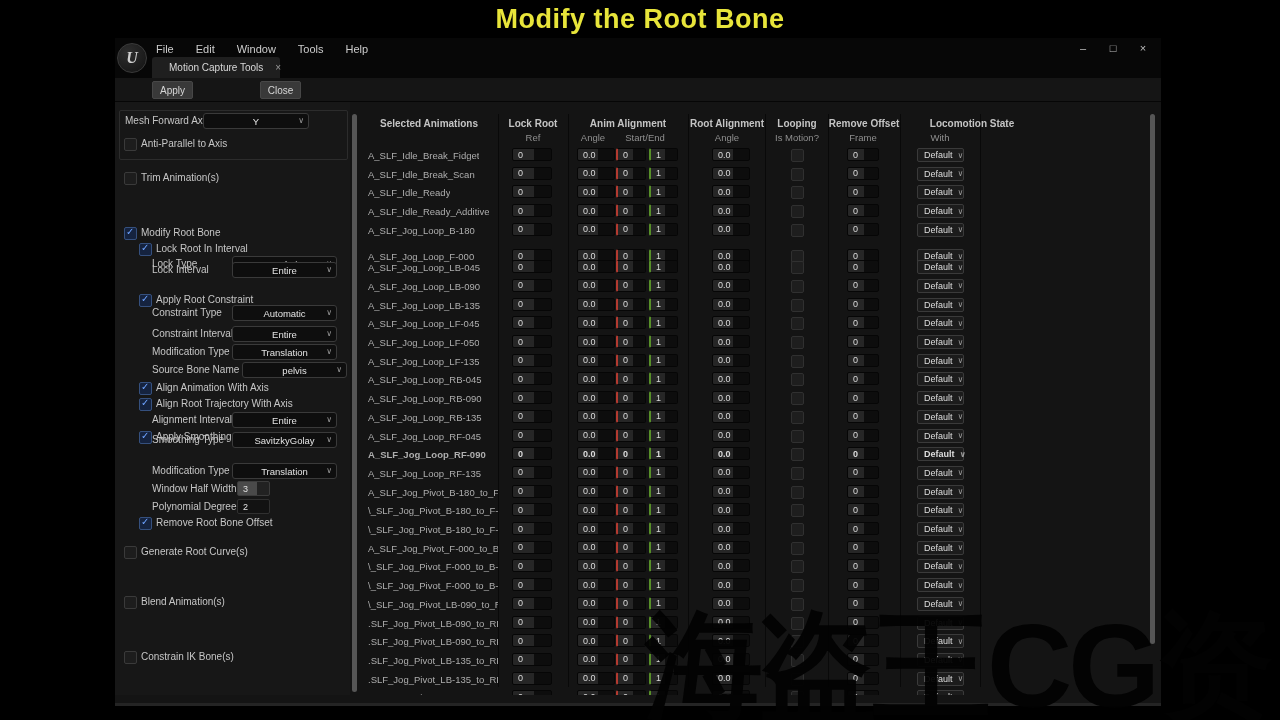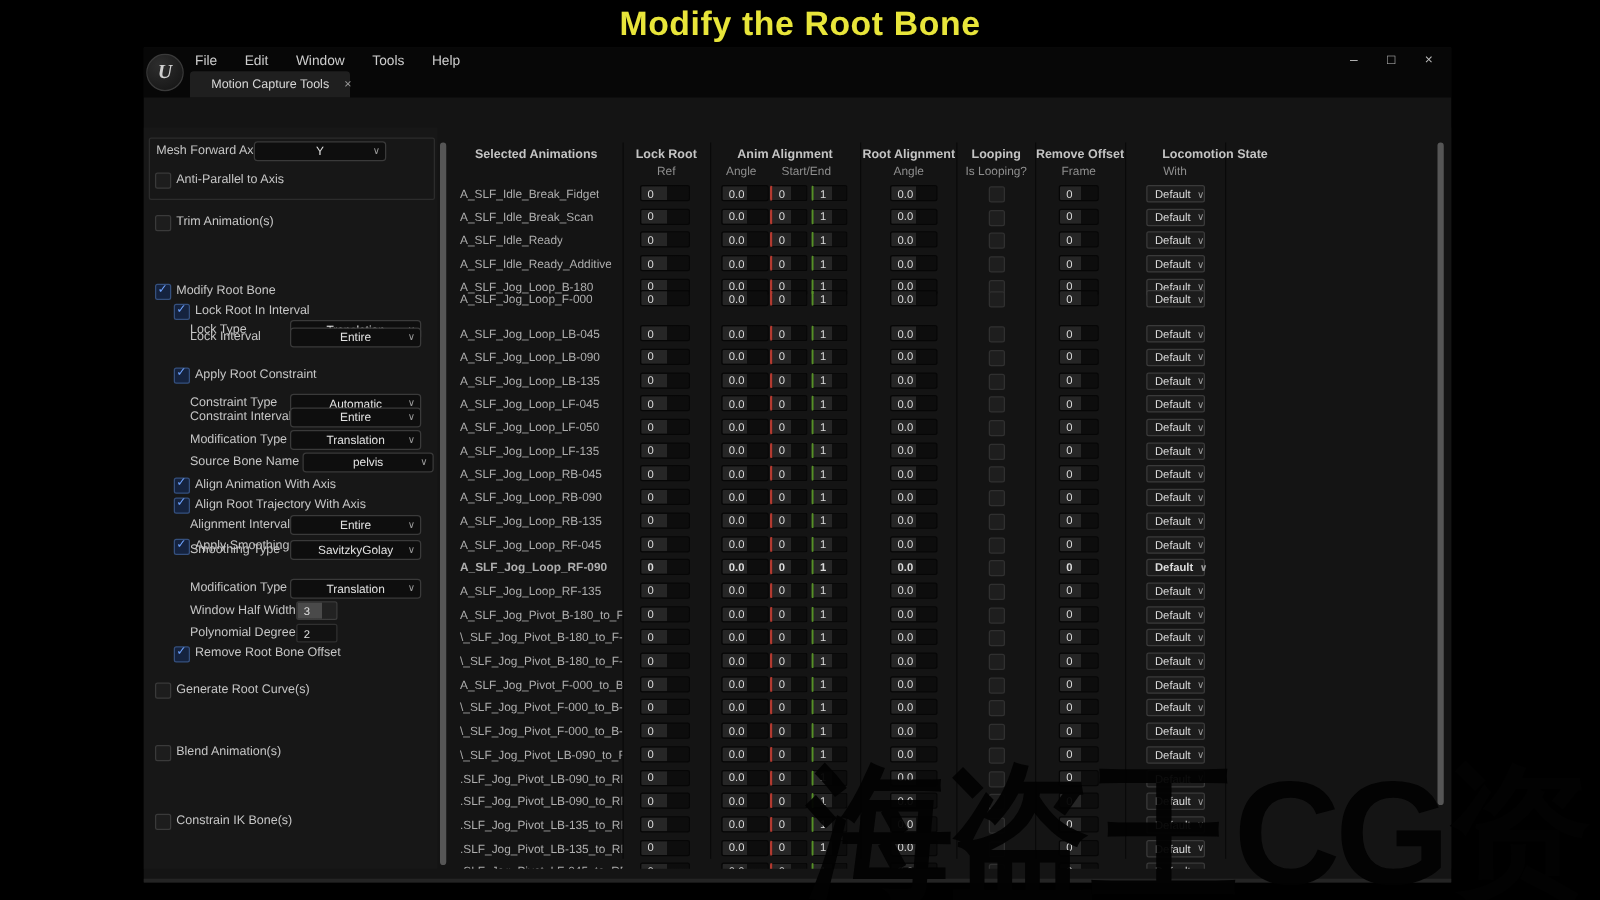--- a/index.html
+++ b/index.html
@@ -92,20 +92,24 @@
     <span>–</span>
     <span>□</span>
     <span>×</span>
   </div>
 
   <div class="tab">
     <span class="tlabel">Motion Capture Tools</span>
     <span class="tclose">×</span>
   </div>
 
+  <div class="toolbar">
+    <div class="btn" style="left:37px;width:39px;">Apply</div>
+    <div class="btn" style="left:145px;width:39px;">Close</div>
+  </div>
 
   <div class="leftpanel" id="leftpanel">
     <div class="sectionbox"></div>
   <div class="lp-row" style="top: 12px;">
         <span class="lp-label" style="left: 10px;">Mesh Forward Axis</span>
         <div class="dd" style="left: 88px; width: 104px;">
           <span>Y</span>
           <span class="chev">∨</span>
         </div>
       </div>
@@ -136,21 +140,21 @@
         <span class="lp-label" style="left: 37px;">Lock Interval</span>
         <div class="dd" style="left: 117px; width: 103px;">
           <span>Entire</span>
           <span class="chev">∨</span>
         </div>
       </div>
       <div class="lp-row" style="top: 191px;">
         <div class="cb checked" style="left: 24px;"></div>
         <span class="lp-label" style="left: 41px;">Apply Root Constraint</span>
       </div>
-      <div class="lp-row" style="top: 214px;">
+      <div class="lp-row" style="top: 204px;">
         <span class="lp-label" style="left: 37px;">Constraint Type</span>
         <div class="dd" style="left: 117px; width: 103px;">
           <span>Automatic</span>
           <span class="chev">∨</span>
         </div>
       </div>
       <div class="lp-row" style="top: 225px;">
         <span class="lp-label" style="left: 37px;">Constraint Interval</span>
         <div class="dd" style="left: 117px; width: 103px;">
           <span>Entire</span>
@@ -297,21 +301,21 @@
           <div class="cell-in in-start" style="left: 256px; width: 30px;">0</div>
           <div class="cell-in in-end" style="left: 289px; width: 29px;">1</div>
           <div class="cell-in" style="left: 352px; width: 38px;">0.0</div>
           <div class="cell-cb" style="left: 431px;"></div>
           <div class="cell-in" style="left: 487px; width: 32px;">0</div>
           <div class="cell-dd" style="left: 557px; width: 47px;">
             <span>Default</span>
             <span class="chev">∨</span>
           </div>
         </div>
-        <div class="trow" style="top: 84px;">
+        <div class="trow" style="top: 101px;">
           <div class="aname">A_SLF_Jog_Loop_F-000</div>
           <div class="cell-in" style="left: 152px; width: 40px;">0</div>
           <div class="cell-in" style="left: 217px; width: 38px;">0.0</div>
           <div class="cell-in in-start" style="left: 256px; width: 30px;">0</div>
           <div class="cell-in in-end" style="left: 289px; width: 29px;">1</div>
           <div class="cell-in" style="left: 352px; width: 38px;">0.0</div>
           <div class="cell-cb" style="left: 431px;"></div>
           <div class="cell-in" style="left: 487px; width: 32px;">0</div>
           <div class="cell-dd" style="left: 557px; width: 47px;">
             <span>Default</span>
@@ -666,21 +670,21 @@
       <div class="th1" style="left: 173px;">Lock Root</div>
       <div class="th1" style="left: 268px;">Anim Alignment</div>
       <div class="th1" style="left: 367px;">Root Alignment</div>
       <div class="th1" style="left: 437px;">Looping</div>
       <div class="th1" style="left: 504px;">Remove Offset</div>
       <div class="th1" style="left: 612px; text-align: center;">Locomotion State</div>
       <div class="th2" style="left: 173px;">Ref</div>
       <div class="th2" style="left: 233px;">Angle</div>
       <div class="th2" style="left: 285px;">Start/End</div>
       <div class="th2" style="left: 367px;">Angle</div>
-      <div class="th2" style="left: 437px;">Is Looping?</div>
+      <div class="th2" style="left: 437px;">Is Motion?</div>
       <div class="th2" style="left: 503px;">Frame</div>
       <div class="th2" style="left: 580px;">With</div>
     </div>
 
   <div class="vscroll" style="left:1035px;top:76px;height:530px;"></div>
 </div>
 
 <div class="watermark">海盗王CG资</div>
 
 </body></html>

